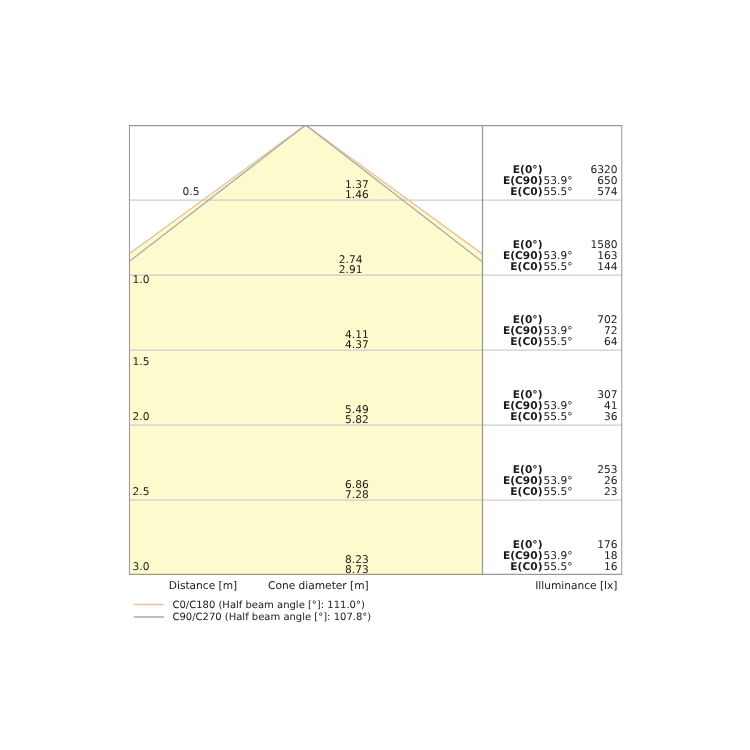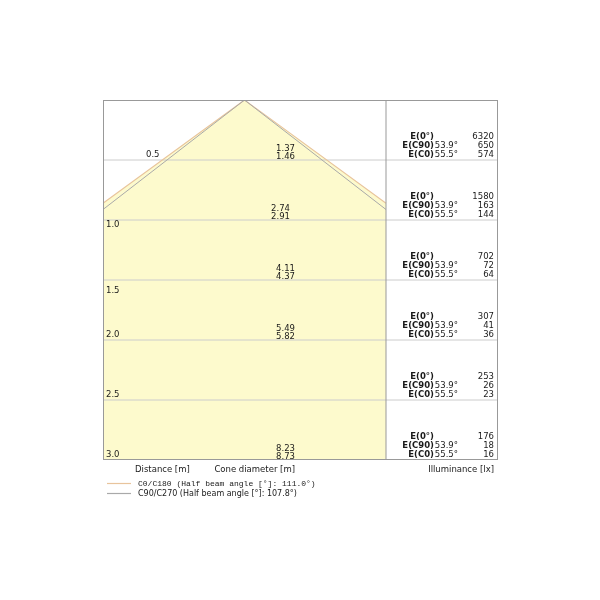--- a/index.html
+++ b/index.html
@@ -123,20 +123,24 @@
         <span class="ev">41</span>
       </div>
     <div class="eline">
         <span class="el">E(C0)</span>
         <span class="ea">55.5°</span>
         <span class="ev">36</span>
       </div>
   </div>
 
   <div class="abs dist" style="left:106px;top:389px;">2.5</div>
+  <div class="abs cone-pair" style="left:195px;top:385px;">
+    <div>6.86</div>
+    <div>7.28</div>
+  </div>
   <div class="abs eblock" style="left:390px;top:372px;">
     <div class="eline">
         <span class="el">E(0°)</span>
         <span class="ea"></span>
         <span class="ev">253</span>
       </div>
     <div class="eline">
         <span class="el">E(C90)</span>
         <span class="ea">53.9°</span>
         <span class="ev">26</span>
@@ -168,21 +172,21 @@
         <span class="el">E(C0)</span>
         <span class="ea">55.5°</span>
         <span class="ev">16</span>
       </div>
   </div>
 
   <div class="abs axis-label" style="left:104px;top:464px;padding-left:31px;">Distance [m]</div>
   <div class="abs axis-label" style="left:195px;top:464px;width:100px;text-align:right;">Cone diameter [m]</div>
   <div class="abs axis-label" style="left:398px;top:464px;width:96px;text-align:right;">Illuminance [lx]</div>
 
-  <div class="abs legend-row" style="left:106px;top:478px;font-family:Liberation Mono, monospace;">
+  <div class="abs legend-row" style="left:106px;top:478px;">
     <svg width="26" height="9">
         <line x1="1" y1="4.5" x2="25" y2="4.5" stroke-width="1.2" stroke="#e8c49c"></line>
       </svg>
     <span class="legend-label">C0/C180 (Half beam angle [°]: 111.0°)</span>
   </div>
   <div class="abs legend-row" style="left:106px;top:488px;">
     <svg width="26" height="9">
         <line x1="1" y1="4.5" x2="25" y2="4.5" stroke-width="1.2" stroke="#a9a9a9"></line>
       </svg>
     <span class="legend-label">C90/C270 (Half beam angle [°]: 107.8°)</span>

